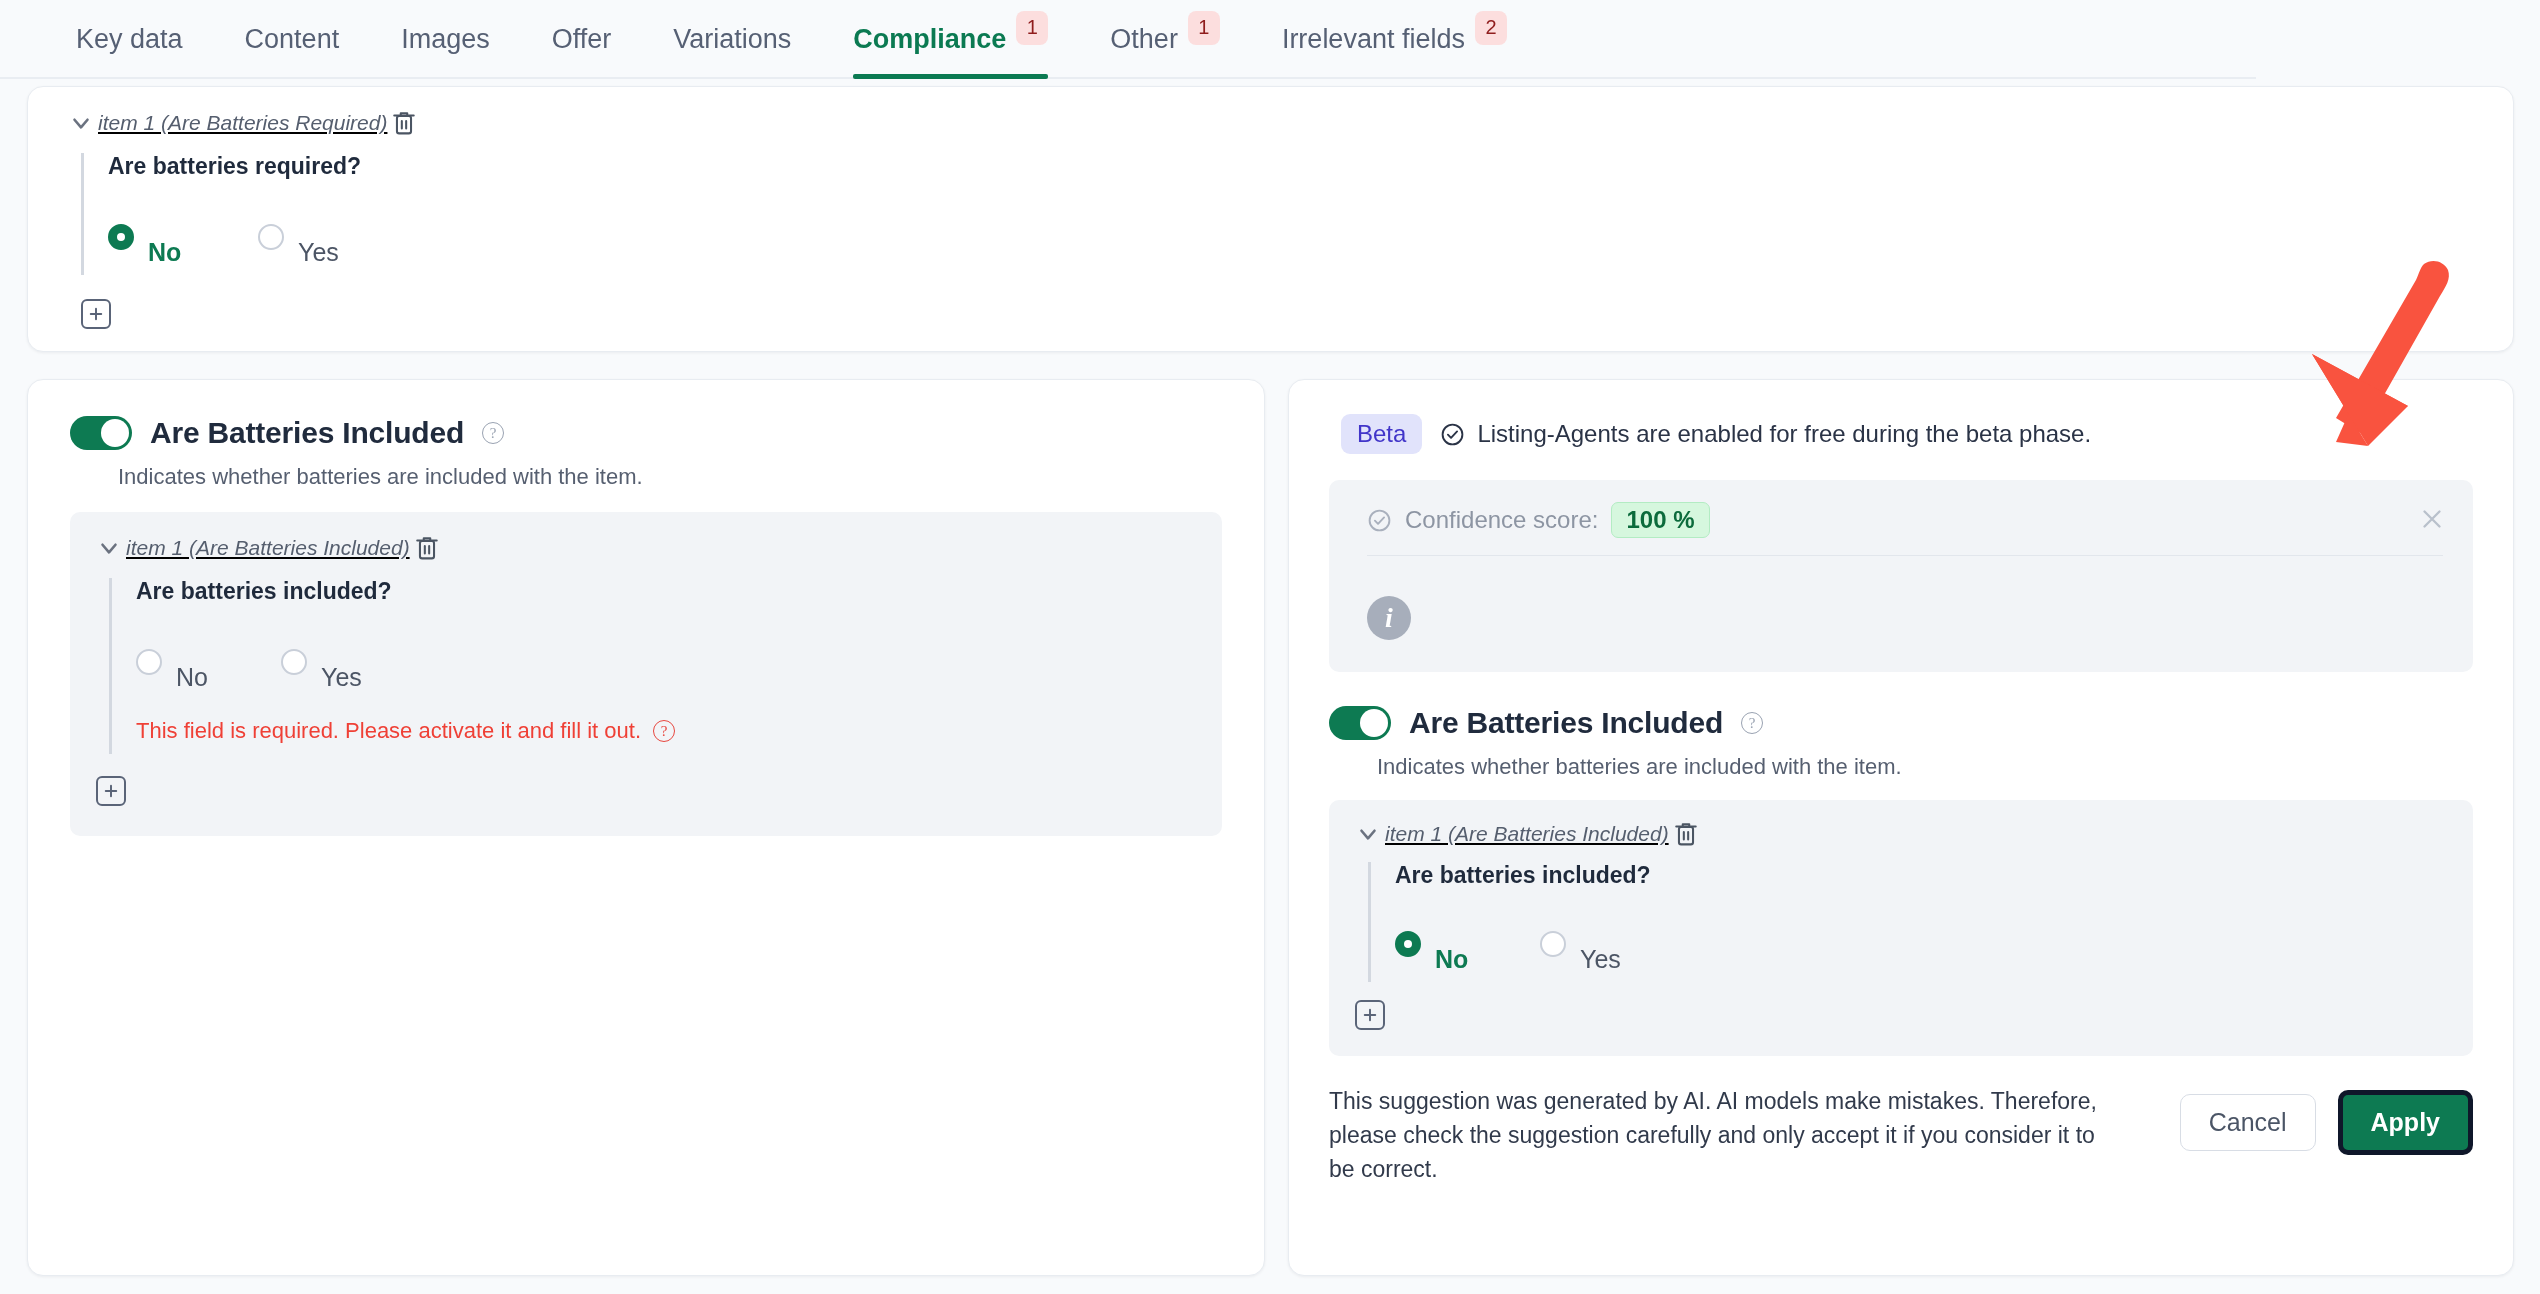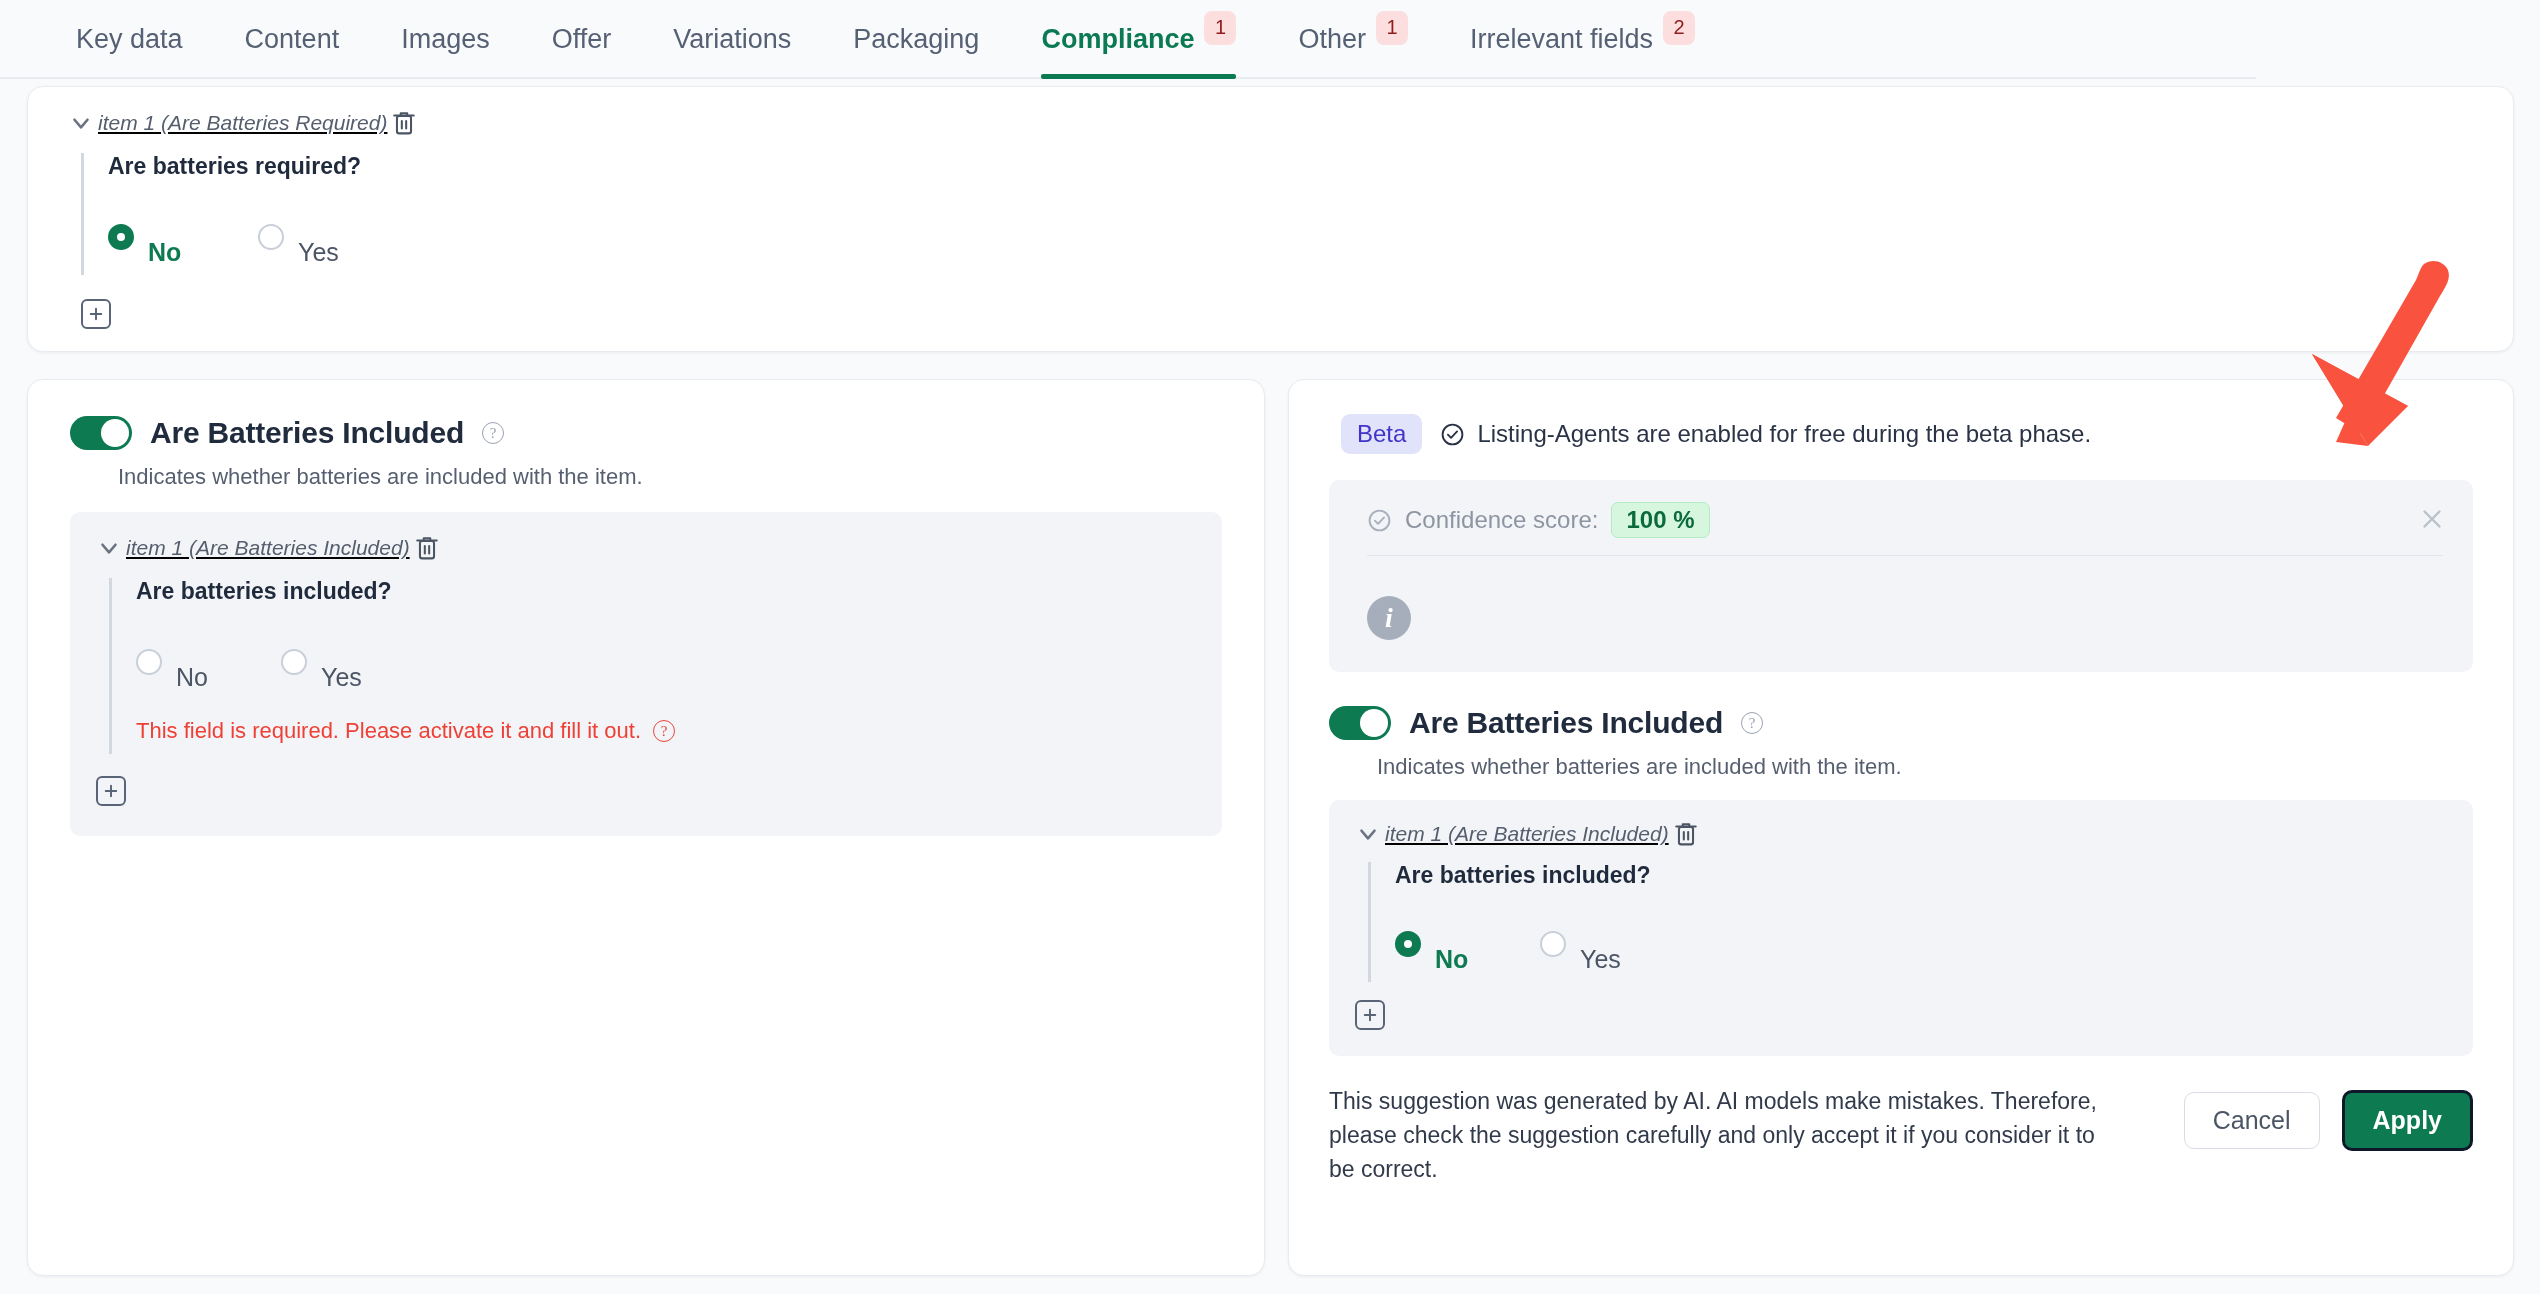--- a/index.html
+++ b/index.html
@@ -154,21 +154,21 @@
   .footer-row {
     display: flex; align-items: flex-start; justify-content: space-between; gap: 30px;
   }
   .footer-text { font-size: 23px; line-height: 1.48; color: #313a4b; max-width: 880px; }
   .btns { display: flex; align-items: center; gap: 22px; padding-top: 6px; padding-left: 28px; }
   .btn {
     font-size: 25px; border-radius: 10px; padding: 13px 28px; cursor: pointer;
     white-space: nowrap;
   }
   .btn-cancel { background: #fff; border: 1px solid #d8dde5; color: #4b5566; }
-  .btn-apply  { background: #0d7a52; border: 3px solid #0f172a; color: #fff; font-weight: 600; }
+  .btn-apply  { background: #0d7a52; border: 5px solid #0f172a; color: #fff; font-weight: 600; }
 
   
   .arrow-anno { position: absolute; left: 2296px; top: 250px; width: 220px; height: 215px; pointer-events:none; }
 </style>
 </head>
 <body>
 
 <div class="page">
 
   <div class="tabbar">
@@ -179,23 +179,20 @@
       <span>Content</span>
     </div>
     <div class="tab">
       <span>Images</span>
     </div>
     <div class="tab">
       <span>Offer</span>
     </div>
     <div class="tab">
       <span>Variations</span>
-    </div>
-    <div class="tab">
-      <span>Packaging</span>
     </div>
     <div class="tab active">
       <span>Compliance</span>
       <span class="tab-badge">1</span>
     </div>
     <div class="tab">
       <span>Other</span>
       <span class="tab-badge">1</span>
     </div>
     <div class="tab">

